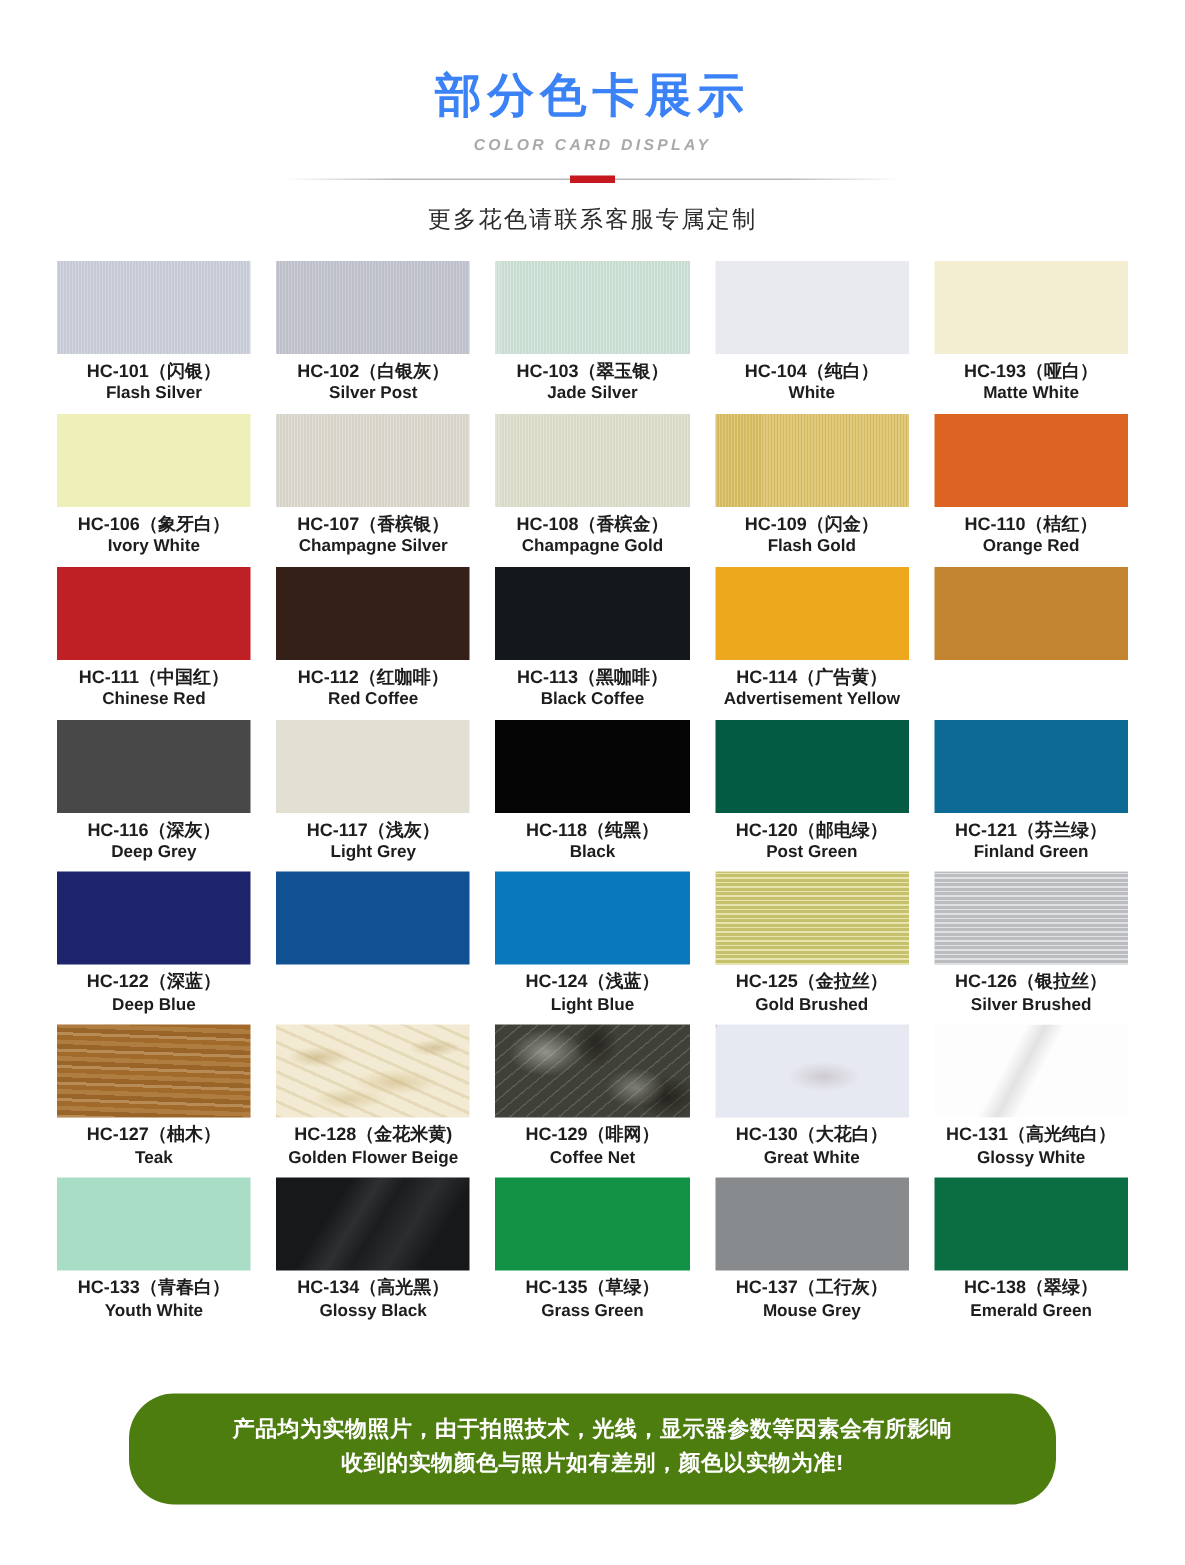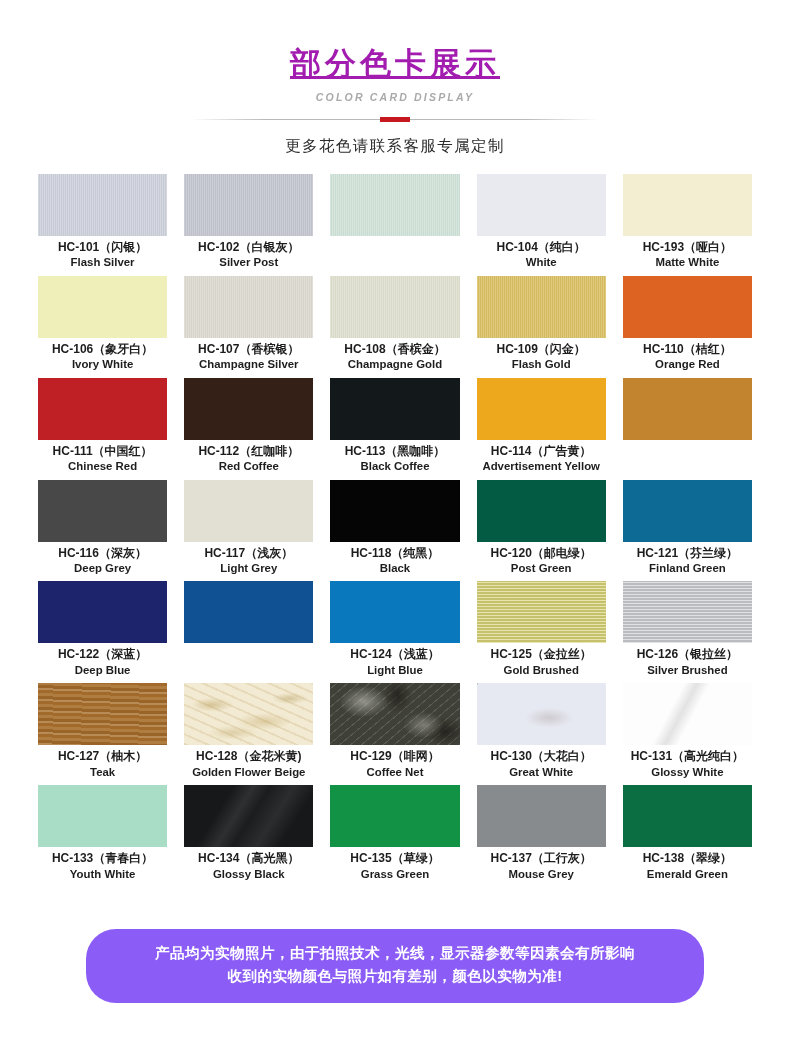--- a/index.html
+++ b/index.html
@@ -17,23 +17,22 @@
 
   
   .header {
     padding-top: 46px;
     text-align: center;
   }
   .title-cn {
     font-size: 31px;
     font-weight: bold;
     letter-spacing: 4px;
-    color: #a21caf;
+    color: #3b82f6;
     line-height: 1.15;
-    text-decoration: underline;
   }
   .title-en {
     margin-top: 9px;
     font-size: 10.5px;
     letter-spacing: 2.2px;
     color: #a9a9a9;
     font-style: italic;
     font-weight: bold;
   }
   .divider {
@@ -171,21 +170,21 @@
   }
 
   
   .notice-wrap {
     margin-top: 42px;
     display: flex;
     justify-content: center;
   }
   .notice {
     width: 598px;
-    background: #8b5cf6;
+    background: #4d7c0f;
     border-radius: 30px;
     padding: 13px 10px 15px 10px;
     text-align: center;
     color: #ffffff;
     font-size: 14.6px;
     font-weight: bold;
     line-height: 1.55;
     letter-spacing: 0.4px;
   }
 </style>
@@ -211,20 +210,24 @@
     </div>
     <div class="cell">
       <div class="swatch tex-grain" style="background: rgb(194, 196, 207);"></div>
       <div class="labels">
         <div class="code">HC-102（白银灰）</div>
         <div class="name-en">Silver Post</div>
       </div>
     </div>
     <div class="cell">
       <div class="swatch tex-grain" style="background: rgb(207, 226, 216);"></div>
+      <div class="labels">
+        <div class="code">HC-103（翠玉银）</div>
+        <div class="name-en">Jade Silver</div>
+      </div>
     </div>
     <div class="cell">
       <div class="swatch " style="background: rgb(233, 233, 240);"></div>
       <div class="labels">
         <div class="code">HC-104（纯白）</div>
         <div class="name-en">White</div>
       </div>
     </div>
     <div class="cell">
       <div class="swatch " style="background: rgb(243, 238, 210);"></div>

